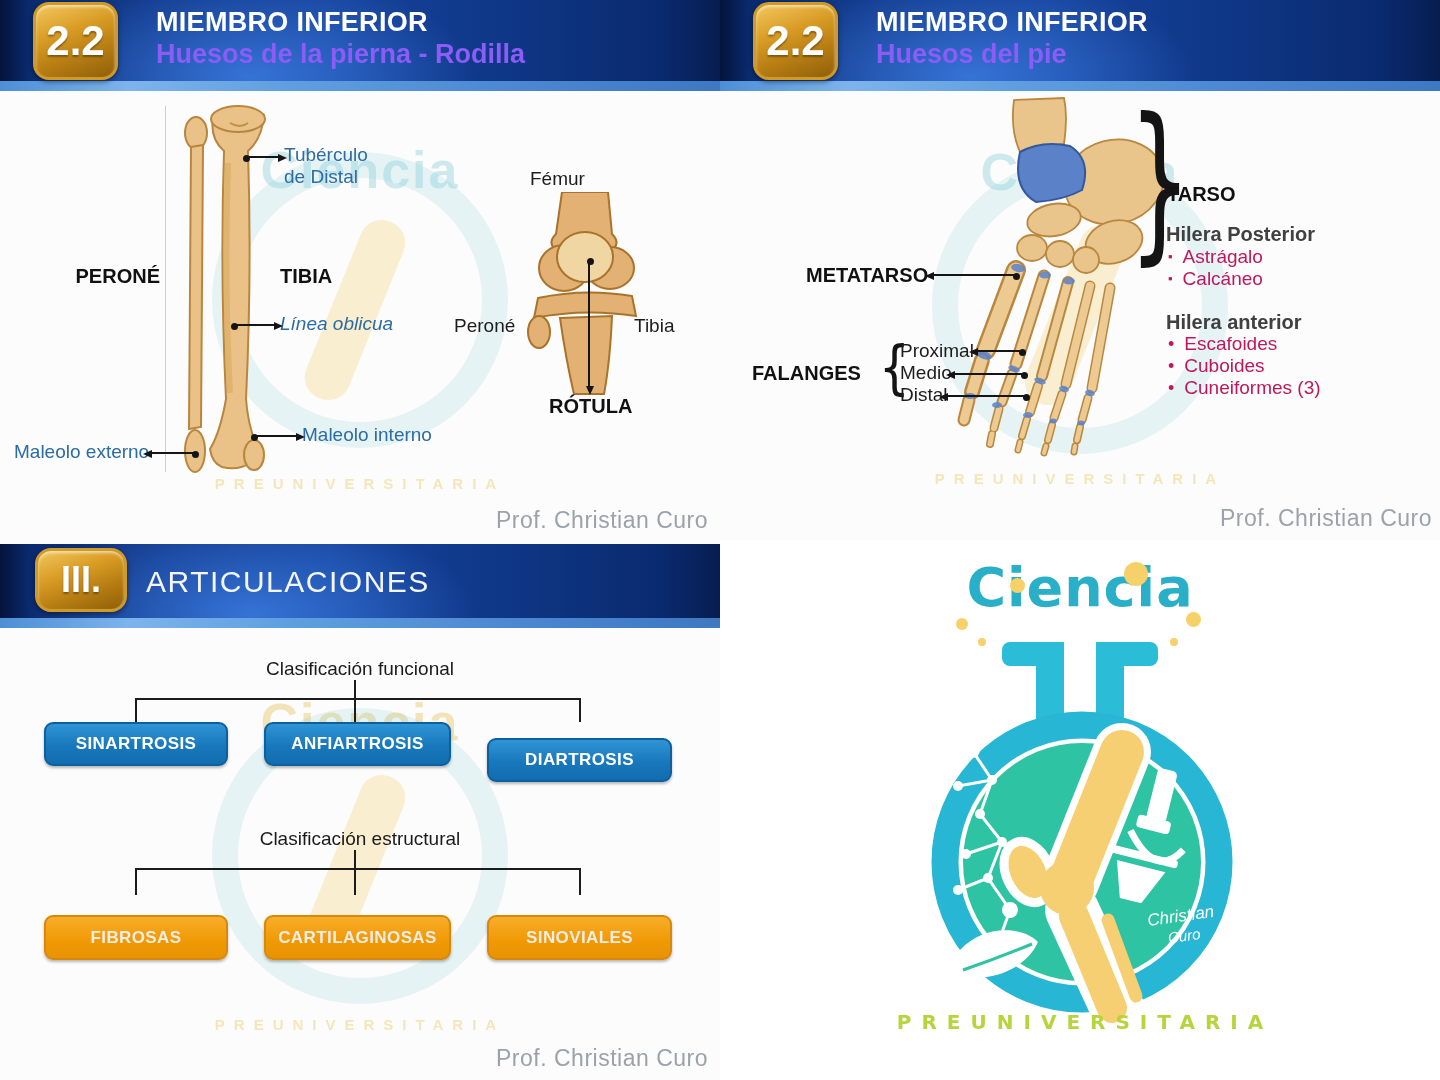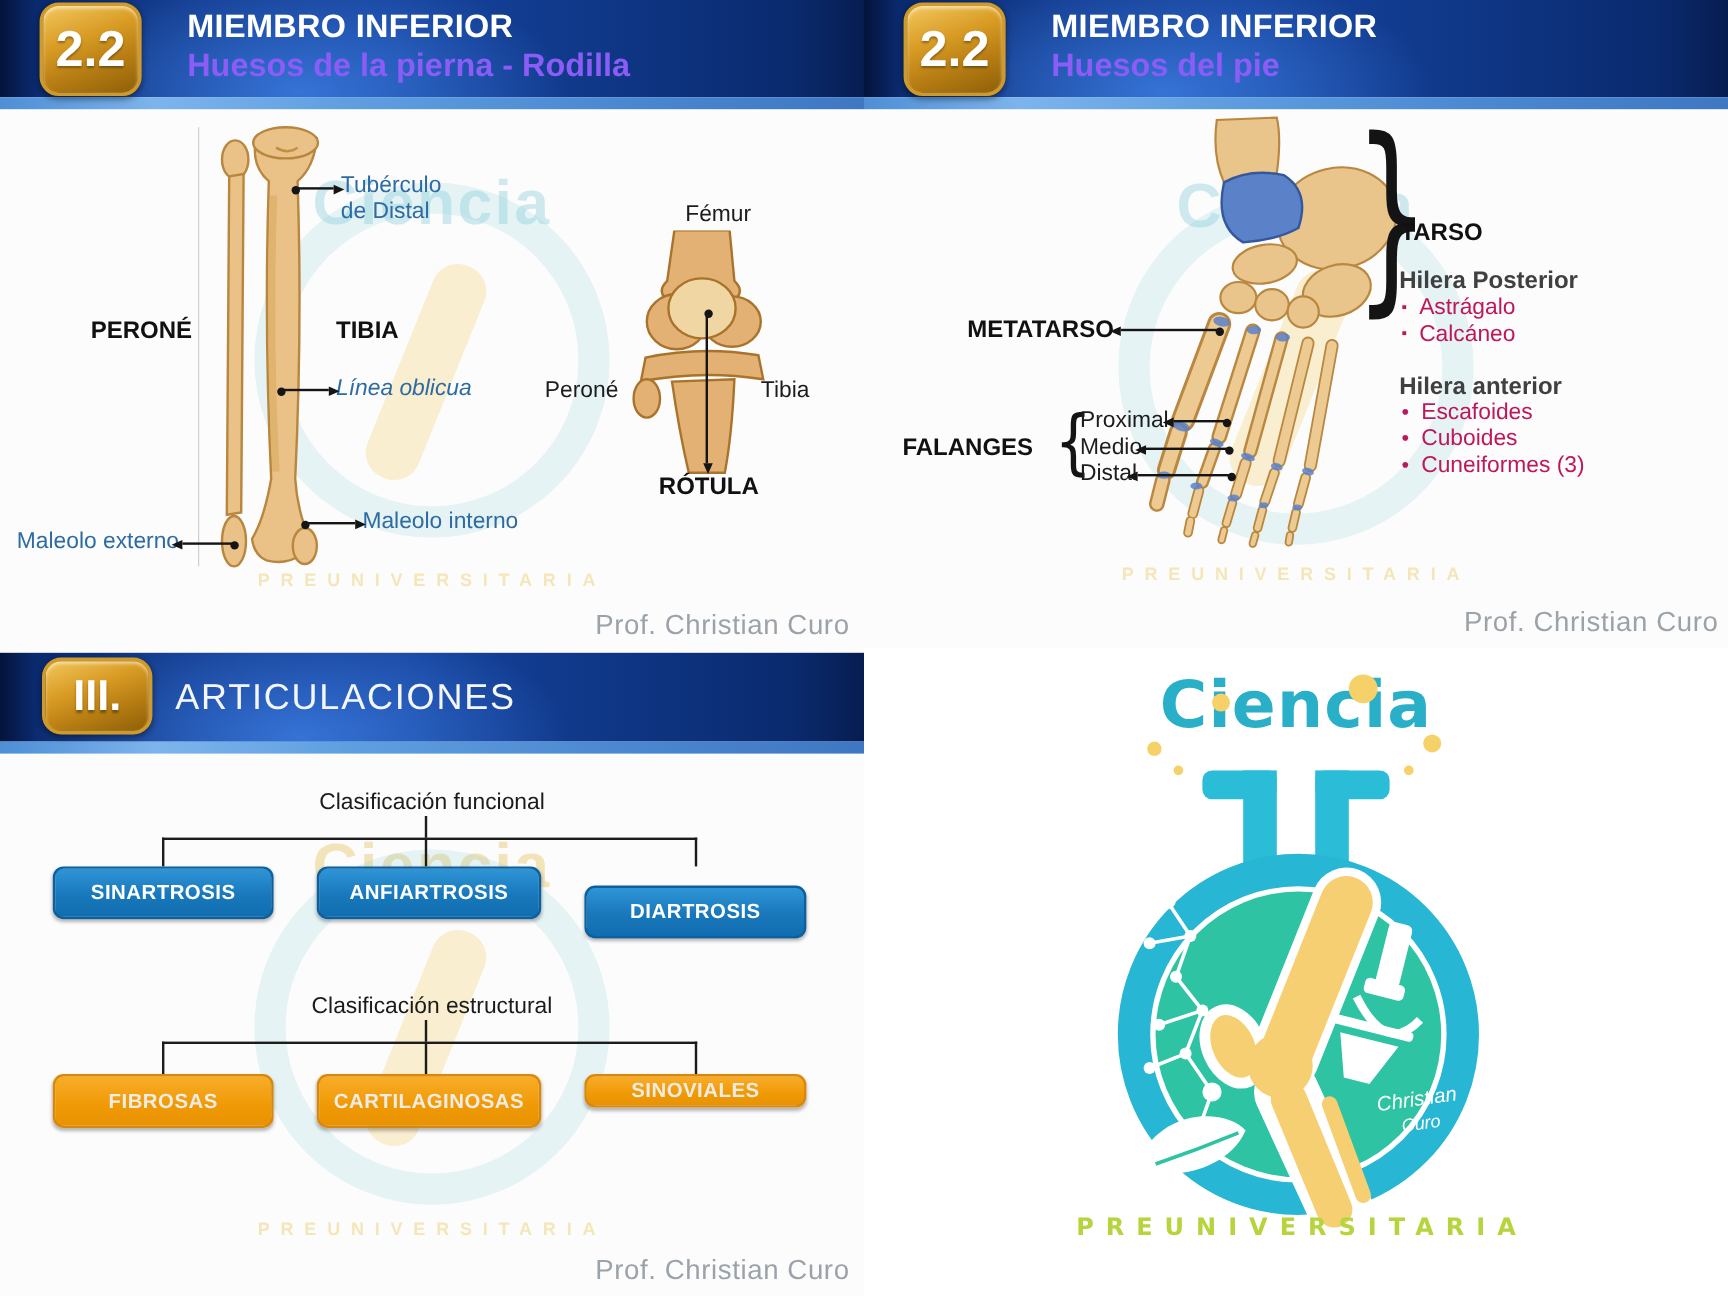--- a/index.html
+++ b/index.html
@@ -63,21 +63,21 @@
 
   
   .tree-label{position:absolute;left:0;width:720px;text-align:center;font-size:19px;color:#1b1b1b;}
   .tline{position:absolute;background:#1c1c1c;}
   .btn{position:absolute;display:flex;align-items:center;justify-content:center;
        border-radius:9px;font-weight:bold;font-size:17px;letter-spacing:.4px;
        box-shadow:0 2px 3px rgba(0,0,0,.28);}
   .btn-blue{background:linear-gradient(180deg,#2f95d6 0%,#1878bb 55%,#116daf 100%);
             border:2px solid #0d5f9d;color:#fff;}
   .btn-orange{background:linear-gradient(180deg,#f8ad2a 0%,#f09905 60%,#e89304 100%);
-              border:2px solid #d8880a;color:#efece4;}
+              border:2px solid #d8880a;color:#efece4;margin-top:20px;}
 
   
   .brand{position:absolute;left:0;width:720px;text-align:center;top:16px;font-size:54px;font-weight:bold;
          color:#29afc7;letter-spacing:1px;font-family:"DejaVu Sans",sans-serif;}
   .brand-sub{position:absolute;left:0;width:720px;text-align:center;top:470px;font-size:20px;font-weight:bold;
              color:#b6d43c;letter-spacing:10px;text-indent:10px;font-family:"DejaVu Sans",sans-serif;}
   .dot{position:absolute;border-radius:50%;background:#f6d169;}
 </style>
 </head>
 <body>
@@ -138,21 +138,21 @@
 
     <div class="lb" style="left:280px;top:313px;font-style:italic;">Línea  oblicua</div>
     <div class="arr a-dh" style="left:234px;top:324px;width:40px;"></div>
 
     <div class="lb" style="left:302px;top:424px;">Maleolo  interno</div>
     <div class="arr a-dh" style="left:254px;top:435px;width:42px;"></div>
 
     <div class="lb" style="left:14px;top:441px;">Maleolo externo</div>
     <div class="arr a-hd" style="left:152px;top:452px;width:44px;"></div>
 
-    <div class="lk" style="left:571px;top:168px;text-align:right;">Fémur</div>
+    <div class="lk" style="left:530px;top:168px;text-align:right;">Fémur</div>
     <div class="lk" style="left:454px;top:315px;">Peroné</div>
     <div class="lk" style="left:634px;top:315px;">Tibia</div>
     <div class="av av-dh" style="left:588px;top:260px;height:126px;"></div>
     <div class="lkb" style="left:549px;top:395px;">RÓTULA</div>
 
     <div class="credit" style="right:12px;top:507px;">Prof. Christian Curo</div>
   </div>
 
   <div class="slide tr">
     <div class="wm">
@@ -296,21 +296,21 @@
     <div class="btn btn-blue" style="left:487px;top:198px;width:185px;height:44px;">DIARTROSIS</div>
 
     <div class="tree-label" style="top:288px;">Clasificación estructural</div>
     <div class="tline" style="left:354px;top:310px;width:2px;height:18px;"></div>
     <div class="tline" style="left:135px;top:328px;width:446px;height:2px;"></div>
     <div class="tline" style="left:135px;top:328px;width:2px;height:27px;"></div>
     <div class="tline" style="left:354px;top:328px;width:2px;height:27px;"></div>
     <div class="tline" style="left:579px;top:328px;width:2px;height:27px;"></div>
     <div class="btn btn-orange" style="left:44px;top:355px;width:184px;height:45px;">FIBROSAS</div>
     <div class="btn btn-orange" style="left:264px;top:355px;width:187px;height:45px;">CARTILAGINOSAS</div>
-    <div class="btn btn-orange" style="left:487px;top:355px;width:185px;height:28px;">SINOVIALES</div>
+    <div class="btn btn-orange" style="left:487px;top:355px;width:185px;height:45px;">SINOVIALES</div>
 
     <div class="credit" style="right:12px;top:505px;">Prof. Christian Curo</div>
   </div>
 
   <div class="slide br">
     <div class="brand">Ciencia</div>
 
     <div class="dot" style="left:236px;top:78px;width:12px;height:12px;"></div>
     <div class="dot" style="left:258px;top:98px;width:8px;height:8px;"></div>
     <div class="dot" style="left:290px;top:38px;width:15px;height:15px;"></div>

